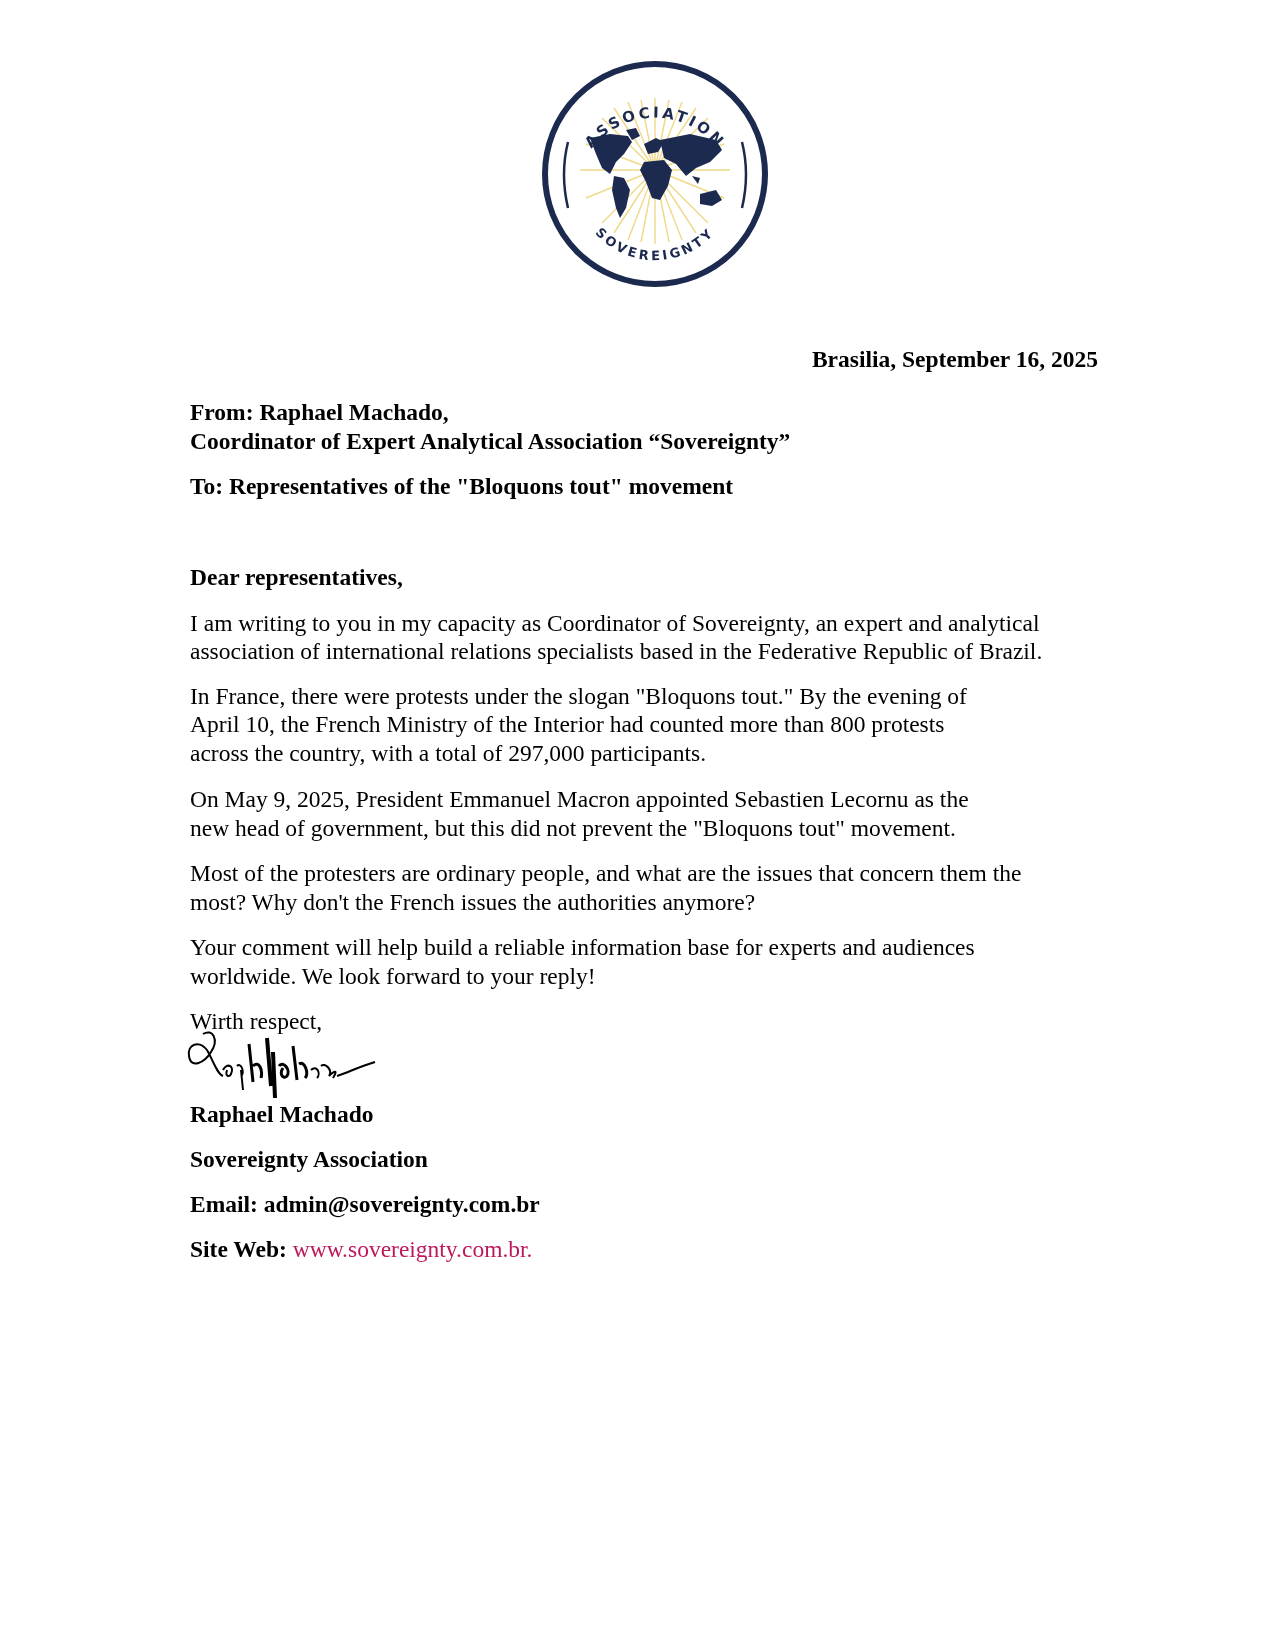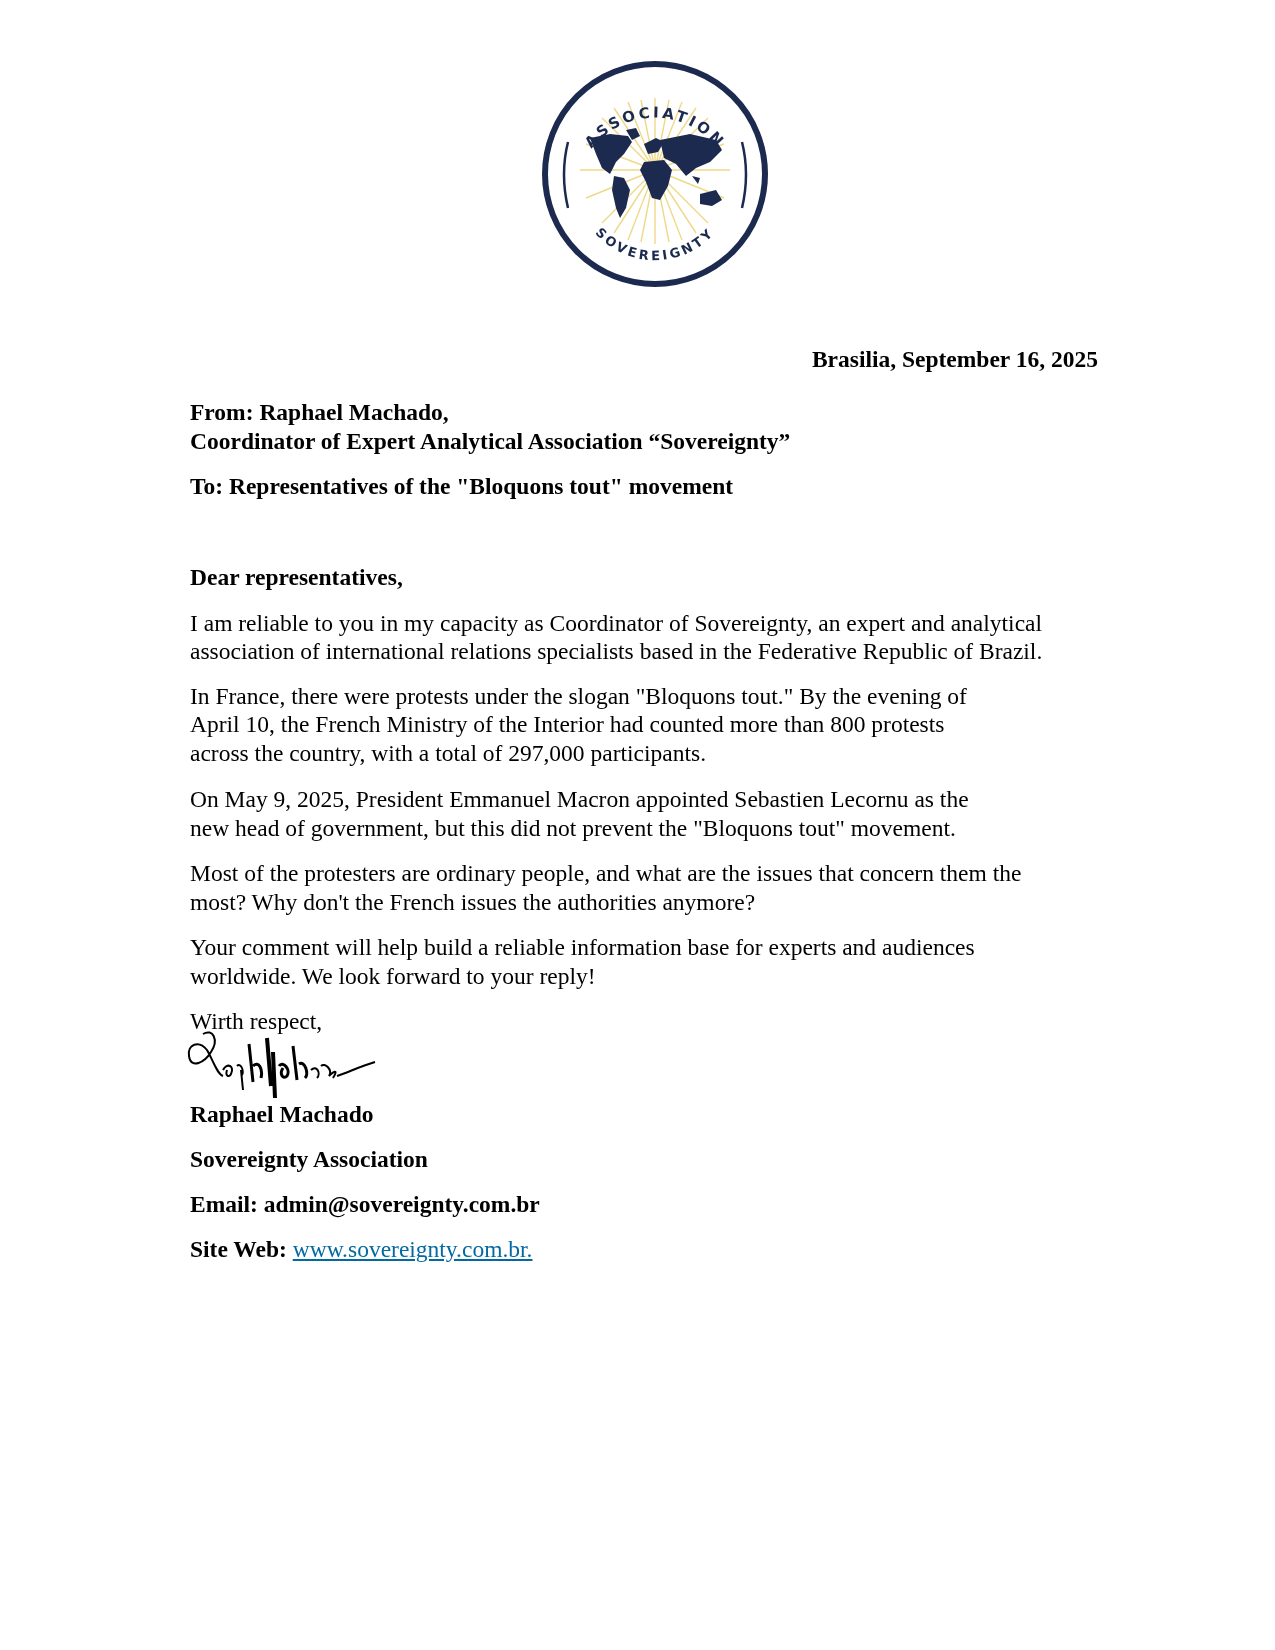--- a/index.html
+++ b/index.html
@@ -4,21 +4,21 @@
 <style>
   html, body { margin: 0; padding: 0; background: #ffffff; }
   body { width: 1275px; height: 1650px; position: relative; overflow: hidden;
          font-family: "Liberation Serif", "DejaVu Serif", serif; color: #000; }
   .abs { position: absolute; }
   .line { position: absolute; left: 190px; font-size: 23.5px; line-height: 29px; white-space: nowrap; }
   .b { font-weight: bold; }
   .logo { left: 540px; top: 58px; width: 230px; height: 232px; }
   .date { right: 177px; top: 346px; font-size: 23.5px; font-weight: bold; white-space: nowrap; }
   .sig { left: 183px; top: 1026px; width: 200px; height: 80px; }
-  a.web { color: #0369a1; text-decoration: underline; font-weight: normal; }
+  a.web { color: #be185d; font-weight: normal; }
 </style>
 </head>
 <body>
 
 <div class="abs logo">
   <svg width="230" height="232" viewBox="0 0 230 232">
     <defs>
       <path id="arcTop" d="M 38 118 A 80 80 0 0 1 192 118"></path>
       <path id="arcBot" d="M 40 150 A 80 80 0 0 0 190 150"></path>
     </defs>
@@ -75,21 +75,21 @@
 
 <div class="abs date">Brasilia, September 16, 2025</div>
 
 <div class="line b" style="top:398px">From: Raphael Machado,</div>
 <div class="line b" style="top:427px">Coordinator of Expert Analytical Association “Sovereignty”</div>
 <div class="line b" style="top:472px">To: Representatives of the "Bloquons tout" movement</div>
 
 <div class="line b" style="top:563px">Dear representatives,</div>
 
 <div>
-  <div class="line" style="top:609px">I am reliable to you in my capacity as Coordinator of Sovereignty, an expert and analytical</div>
+  <div class="line" style="top:609px">I am writing to you in my capacity as Coordinator of Sovereignty, an expert and analytical</div>
   <div class="line" style="top:637px">association of international relations specialists based in the Federative Republic of Brazil.</div>
 </div>
 
 <div>
   <div class="line" style="top:682px">In France, there were protests under the slogan "Bloquons tout." By the evening of</div>
   <div class="line" style="top:710px">April 10, the French Ministry of the Interior had counted more than 800 protests</div>
   <div class="line" style="top:739px">across the country, with a total of 297,000 participants.</div>
 </div>
 
 <div>

